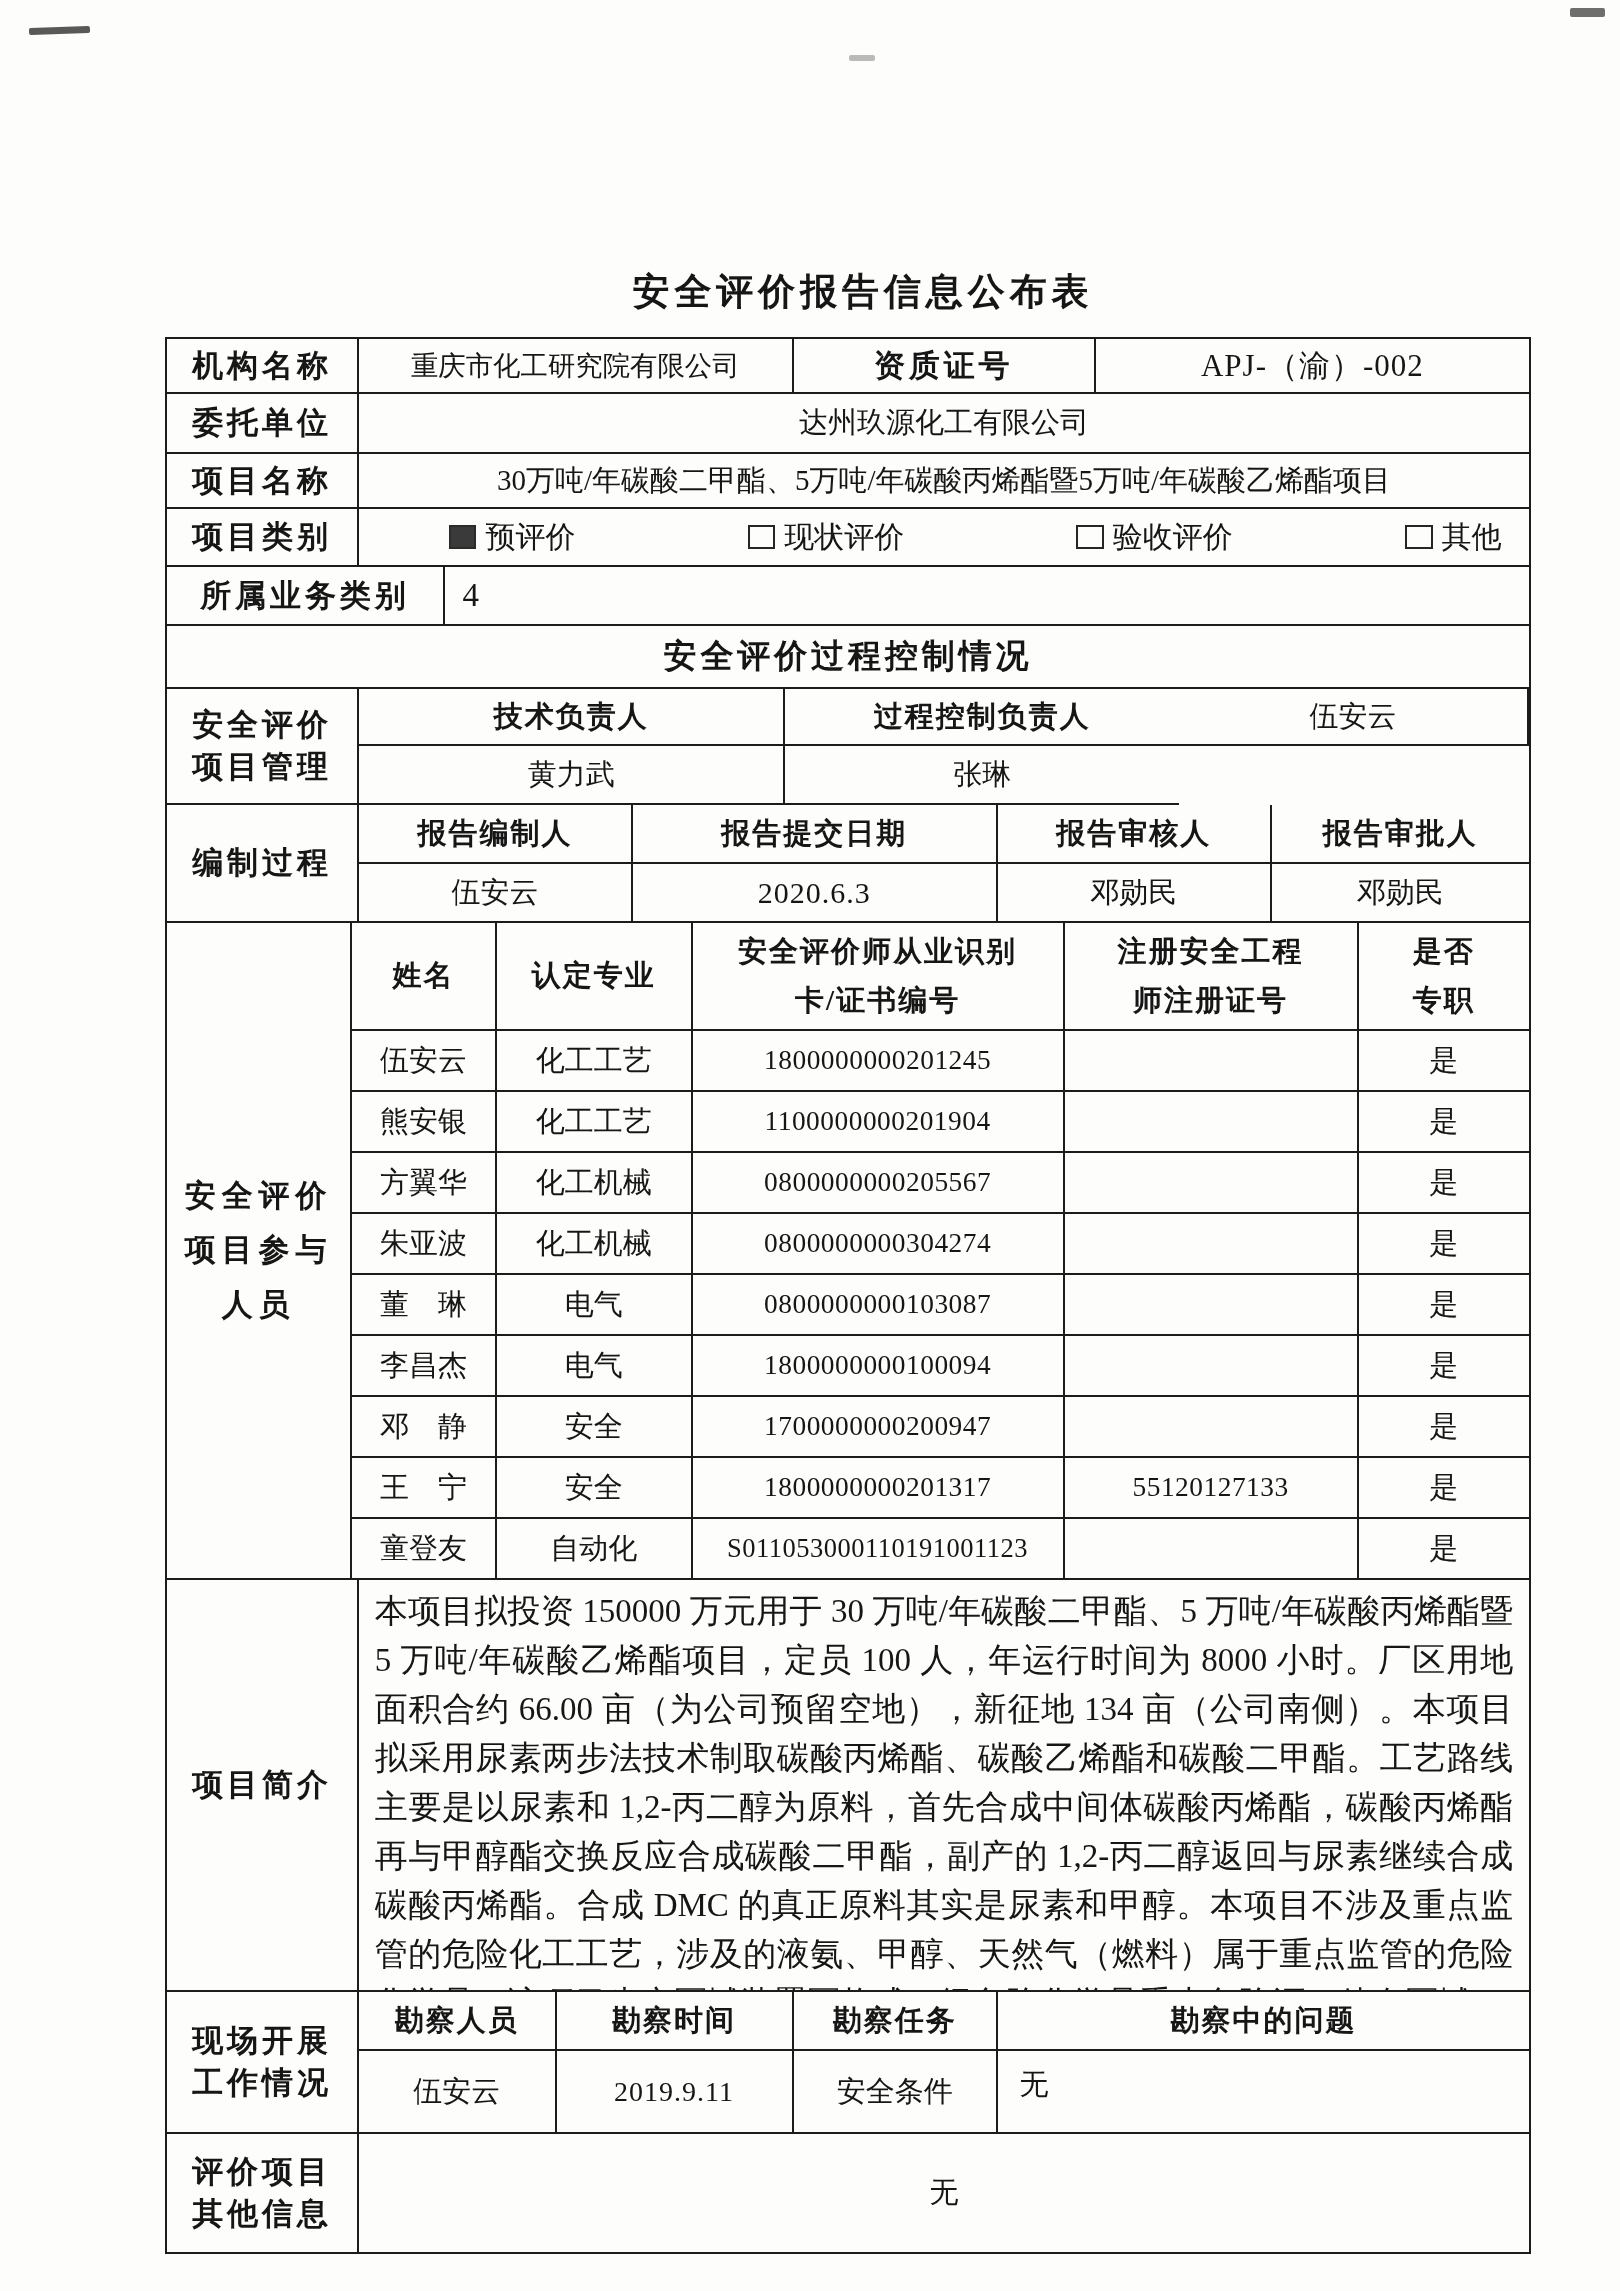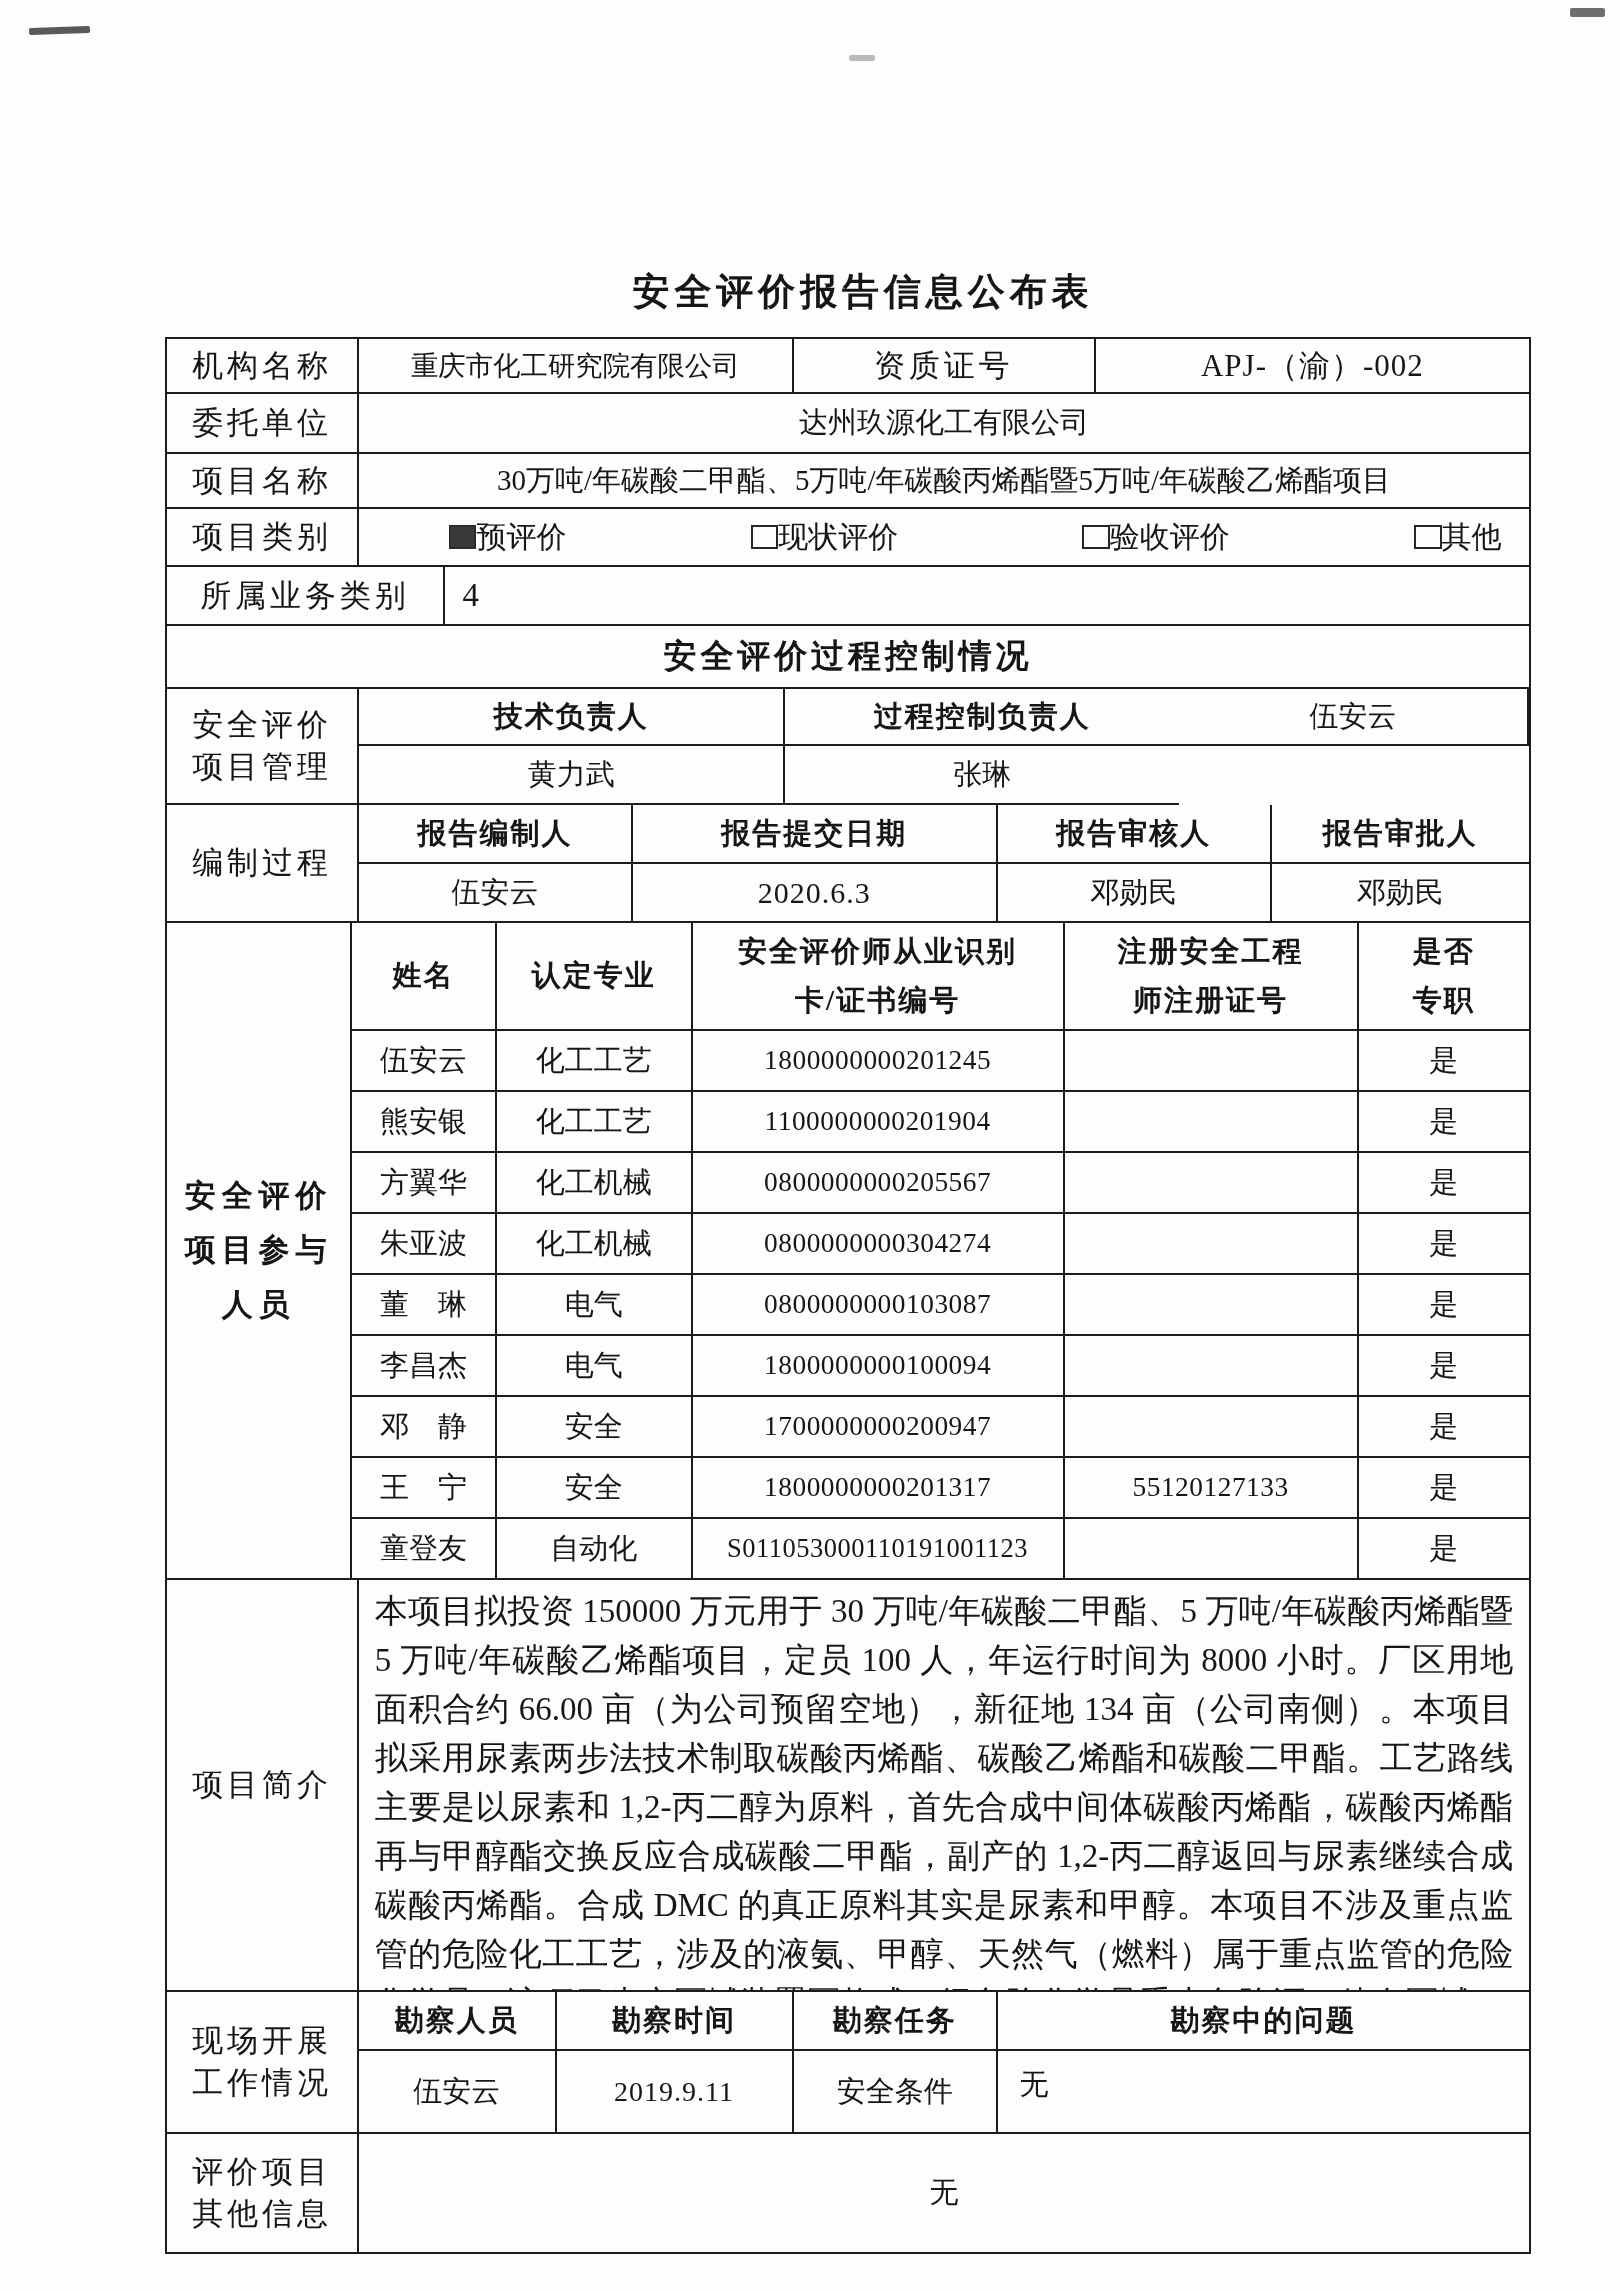--- a/index.html
+++ b/index.html
@@ -28,21 +28,21 @@
     border-right:2px solid #1c1c1c;
     border-bottom:2px solid #1c1c1c;
     display:flex;align-items:center;justify-content:center;
     font-size:29px;
     overflow:hidden;
     white-space:pre-line;
     text-align:center;
   }
   .cell.last{border-right:none;}
   .cell.noline{border-bottom:none;}
-  .lab{font-weight:normal;font-size:31px;letter-spacing:3.9px;}
+  .lab{font-weight:bold;font-size:31px;letter-spacing:3.9px;}
   .big-lab{font-weight:bold;font-size:31px;letter-spacing:5.9px;line-height:1.75;}
   .hdr{font-weight:bold;font-size:29px;letter-spacing:2px;}
   .left-al{justify-content:flex-start;text-align:left;}
   .num{font-size:28px;letter-spacing:1px;}
   
   .sec-r1{grid-template-columns:14.1% 31.9% 22.2% 31.8%;grid-auto-rows:55px;}
   .sec-r2{grid-template-columns:14.1% 85.9%;grid-auto-rows:60px;}
   .sec-r3{grid-template-columns:14.1% 85.9%;grid-auto-rows:55px;}
   .sec-r4{grid-template-columns:14.1% 85.9%;grid-auto-rows:58px;}
   .sec-r5{grid-template-columns:20.4% 79.6%;grid-auto-rows:59px;}
@@ -54,21 +54,21 @@
   .sec-site{grid-template-columns:14.1% 14.5% 17.4% 15.0% 39.0%;grid-template-rows:59px 83px;}
   .sec-other{grid-template-columns:14.1% 85.9%;grid-template-rows:118px;}
   .span2{grid-row:1 / span 2;}
   .span10{grid-row:1 / span 10;}
   .row{display:contents;}
   
   .chk-wrap{
     display:flex;align-items:center;justify-content:space-between;
     padding:0 27.4px 0 90px;width:100%;box-sizing:border-box;
   }
-  .chk-item{display:flex;align-items:center;gap:0;font-size:30px;}
+  .chk-item{display:flex;align-items:center;gap:9px;font-size:30px;}
   .box{
     width:27.4px;height:24.5px;box-sizing:border-box;
     border:2.9px solid #262626;background:transparent;flex:0 0 auto;
   }
   .chk-item.checked .box{background:#3a3a3a;border-color:#2b2b2b;}
   .summary-text{
     display:block;padding:6.9px 15.7px 0 15.7px;
     font-size:33px;line-height:49px;text-align:justify;
     white-space:normal;
   }

